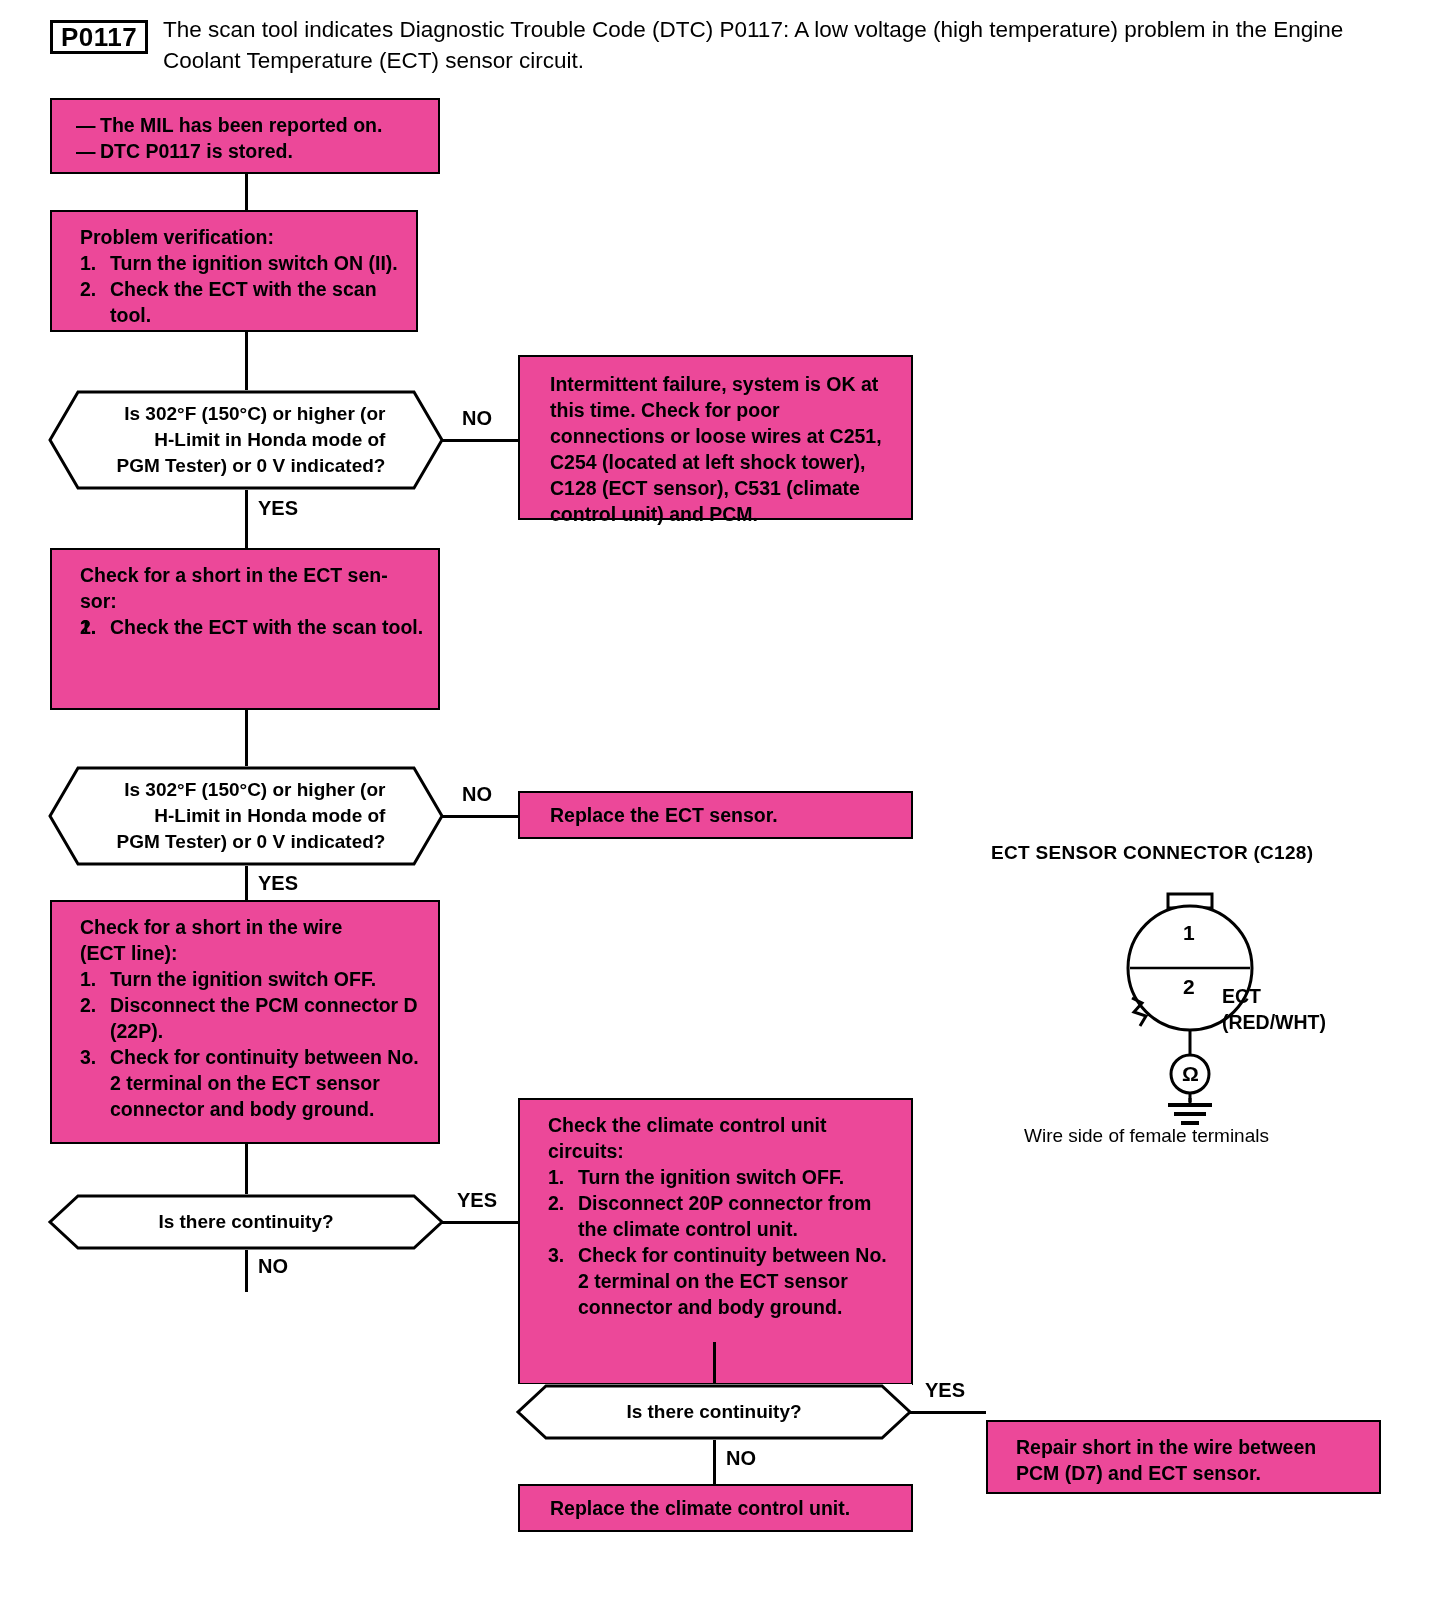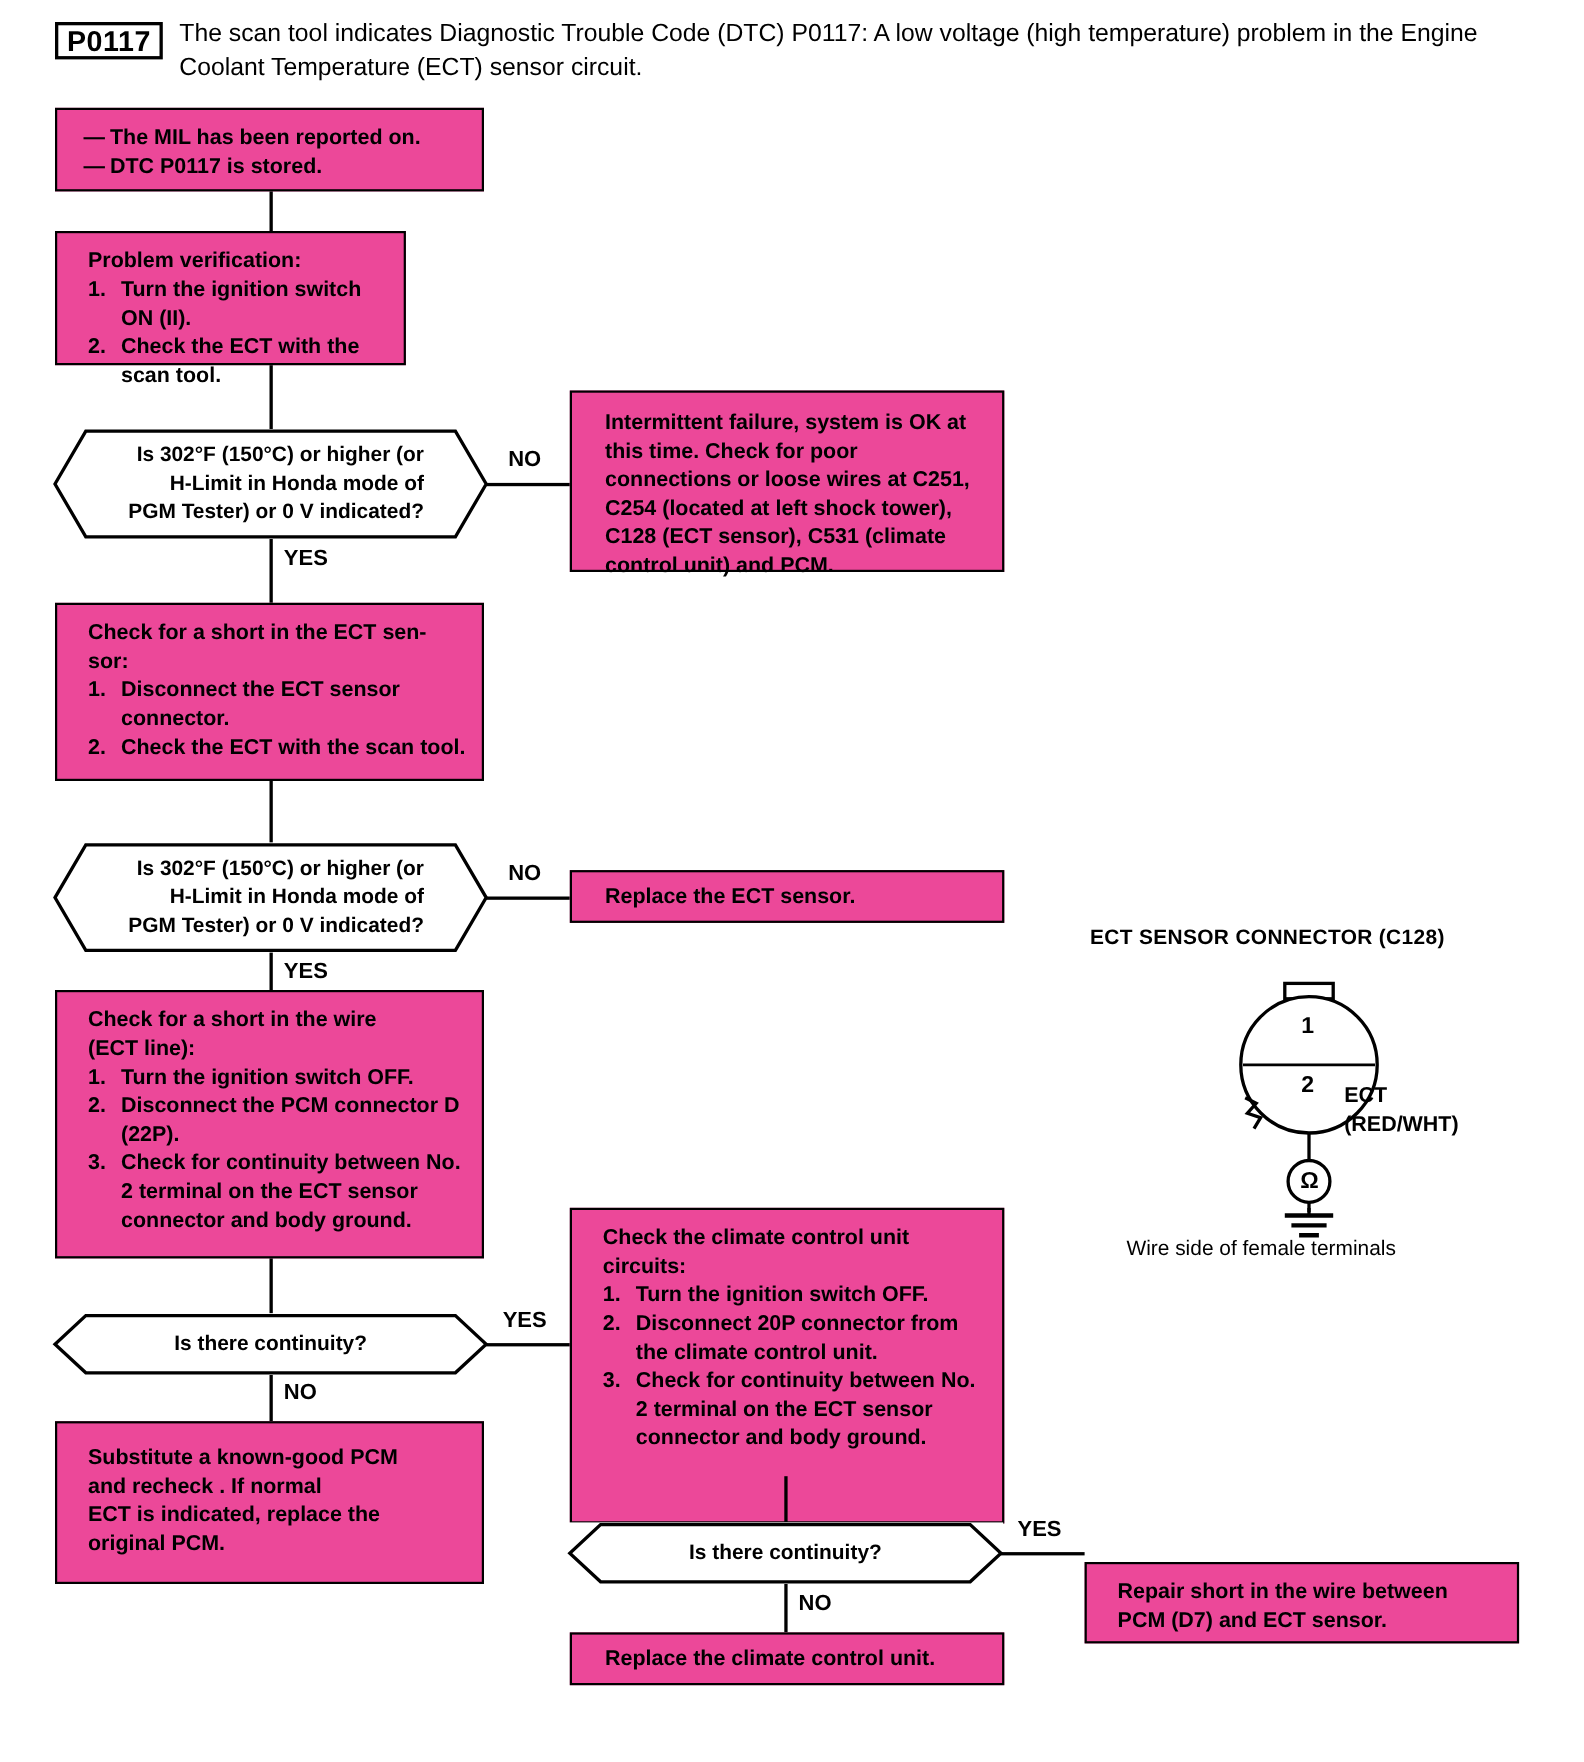--- a/index.html
+++ b/index.html
@@ -180,21 +180,21 @@
   <div class="dtc-badge">P0117</div>
   <div class="header-text">The scan tool indicates Diagnostic Trouble Code (DTC) P0117: A low voltage (high temperature) problem in the Engine Coolant Temperature (ECT) sensor circuit.</div>
 
   <div class="box" style="left:50px; top:98px; width:390px; height:76px; padding-left:24px;">
     <span class="dash-line"><span class="dash">—</span><span>The MIL has been reported on.</span></span>
     <span class="dash-line"><span class="dash">—</span><span>DTC P0117 is stored.</span></span>
   </div>
 
   <div class="vline" style="left:245px; top:174px; height:36px;"></div>
 
-  <div class="box" style="left:50px; top:210px; width:319px; height:122px;">
+  <div class="box" style="left:50px; top:210px; width:368px; height:122px;">
     <span class="title-line">Problem verification:</span>
     <ul class="numlist">
       <li><span class="num">1.</span><span>Turn the ignition switch ON (II).</span></li>
       <li><span class="num">2.</span><span>Check the ECT with the scan tool.</span></li>
     </ul>
   </div>
 
   <div class="vline" style="left:245px; top:332px; height:58px;"></div>
 
   <div class="hex" style="left:48px; top:390px; width:396px; height:100px;">
@@ -215,21 +215,21 @@
   <div class="branch" style="left:258px; top:498px;">YES</div>
 
   <div class="box" style="left:518px; top:355px; width:395px; height:165px; padding-left:30px; padding-top:14px;">
     <span>Intermittent failure, system is OK at this time. Check for poor connections or loose wires at C251, C254 (located at left shock tower), C128 (ECT sensor), C531 (climate control unit) and PCM.</span>
   </div>
 
   <div class="box" style="left:50px; top:548px; width:390px; height:162px;">
     <span class="title-line">Check for a short in the ECT sen-</span>
     <span class="title-line">sor:</span>
     <ul class="numlist">
-      <li><span class="num">1.</span><span>Disconnect the ECT sensor connector.</span></li>
+      <li><span class="num">1.</span></li>
       <li><span class="num">2.</span><span>Check the ECT with the scan tool.</span></li>
     </ul>
   </div>
 
   <div class="vline" style="left:245px; top:710px; height:56px;"></div>
 
   <div class="hex" style="left:48px; top:766px; width:396px; height:100px;">
     <svg viewBox="0 0 396 100" preserveAspectRatio="none">
       <polygon points="30,2 366,2 394,50 366,98 30,98 2,50" fill="#ffffff" stroke="#000000" stroke-width="3" vector-effect="non-scaling-stroke"></polygon>
     </svg>
@@ -268,26 +268,20 @@
     </svg>
     <div class="hex-label center">Is there continuity?</div>
   </div>
 
   <div class="hline" style="left:442px; top:1221px; width:76px;"></div>
   <div class="branch" style="left:457px; top:1190px;">YES</div>
 
   <div class="vline" style="left:245px; top:1250px; height:42px;"></div>
   <div class="branch" style="left:258px; top:1256px;">NO</div>
 
-  <div class="box" style="left:50px; top:1292px; width:390px; height:148px; padding-top:18px;">
-    <span class="title-line">Substitute a known-good PCM</span>
-    <span class="title-line">and recheck . If normal</span>
-    <span class="title-line">ECT is indicated, replace the</span>
-    <span class="title-line">original PCM.</span>
-  </div>
 
   <div class="box" style="left:518px; top:1098px; width:395px; height:287px;">
     <span class="title-line">Check the climate control unit</span>
     <span class="title-line">circuits:</span>
     <ul class="numlist">
       <li><span class="num">1.</span><span>Turn the ignition switch OFF.</span></li>
       <li><span class="num">2.</span><span>Disconnect 20P connector from the climate control unit.</span></li>
       <li><span class="num">3.</span><span>Check for continuity between No. 2 terminal on the ECT sensor connector and body ground.</span></li>
     </ul>
   </div>

